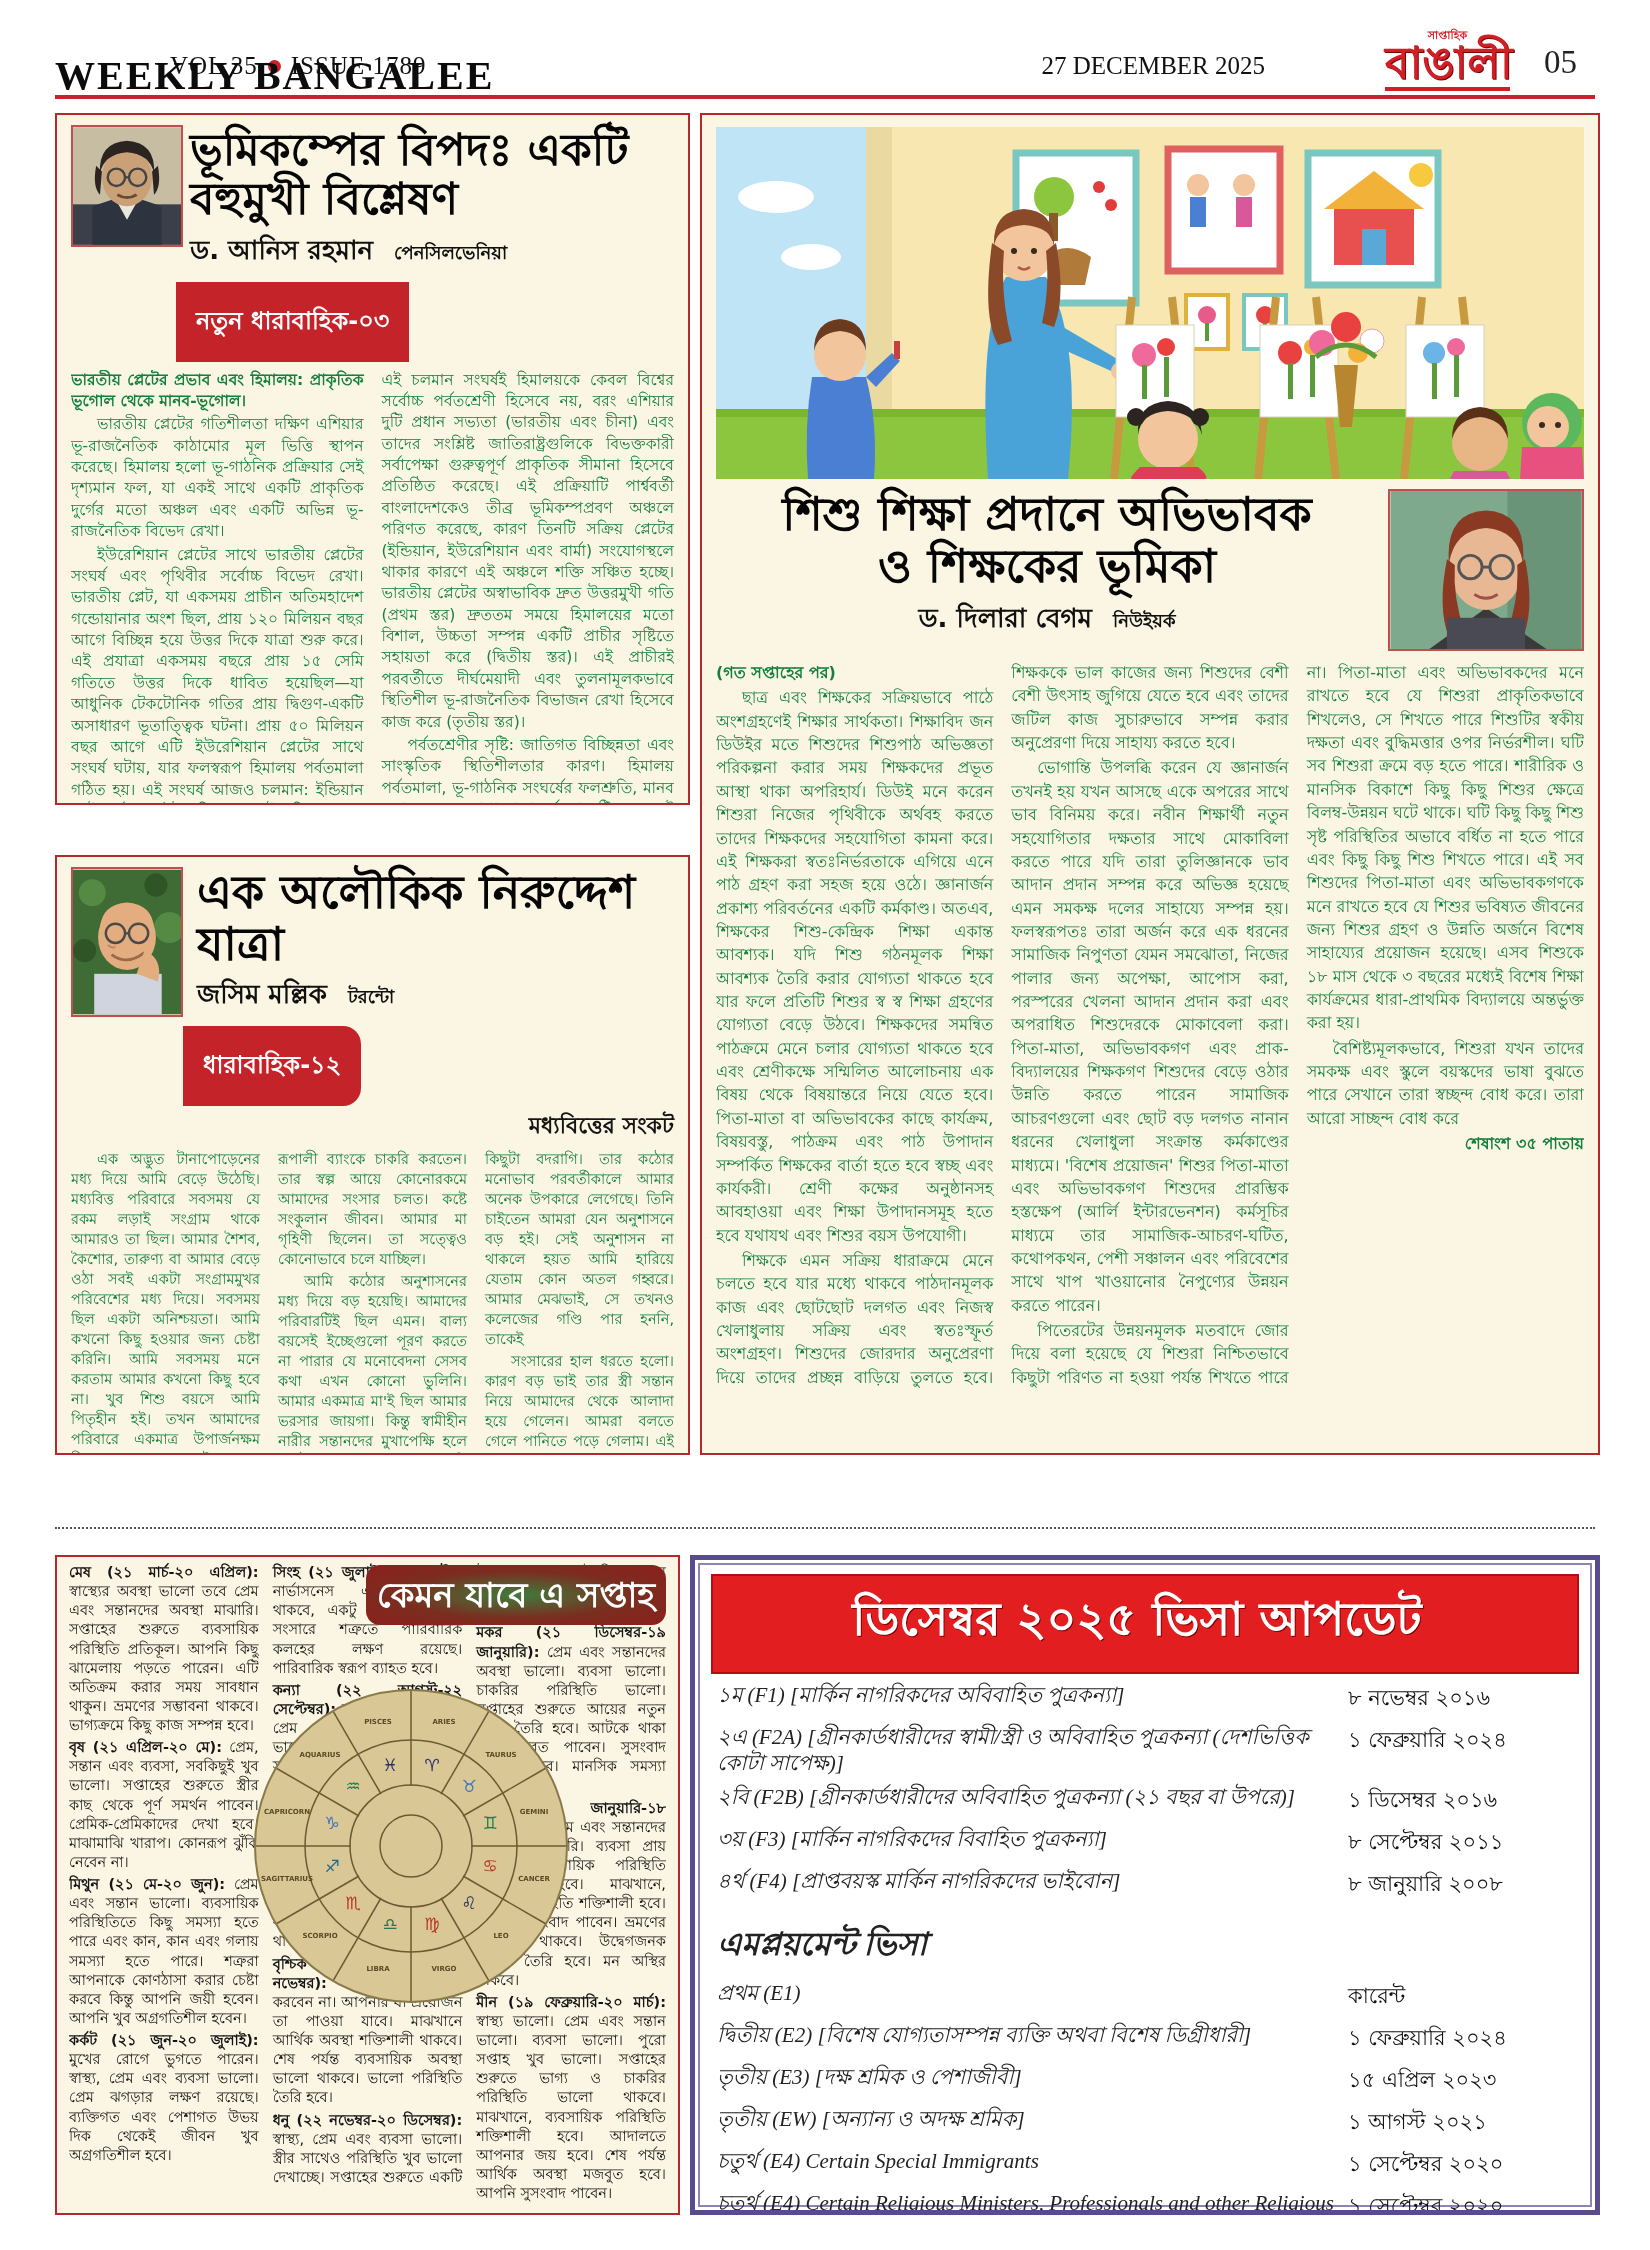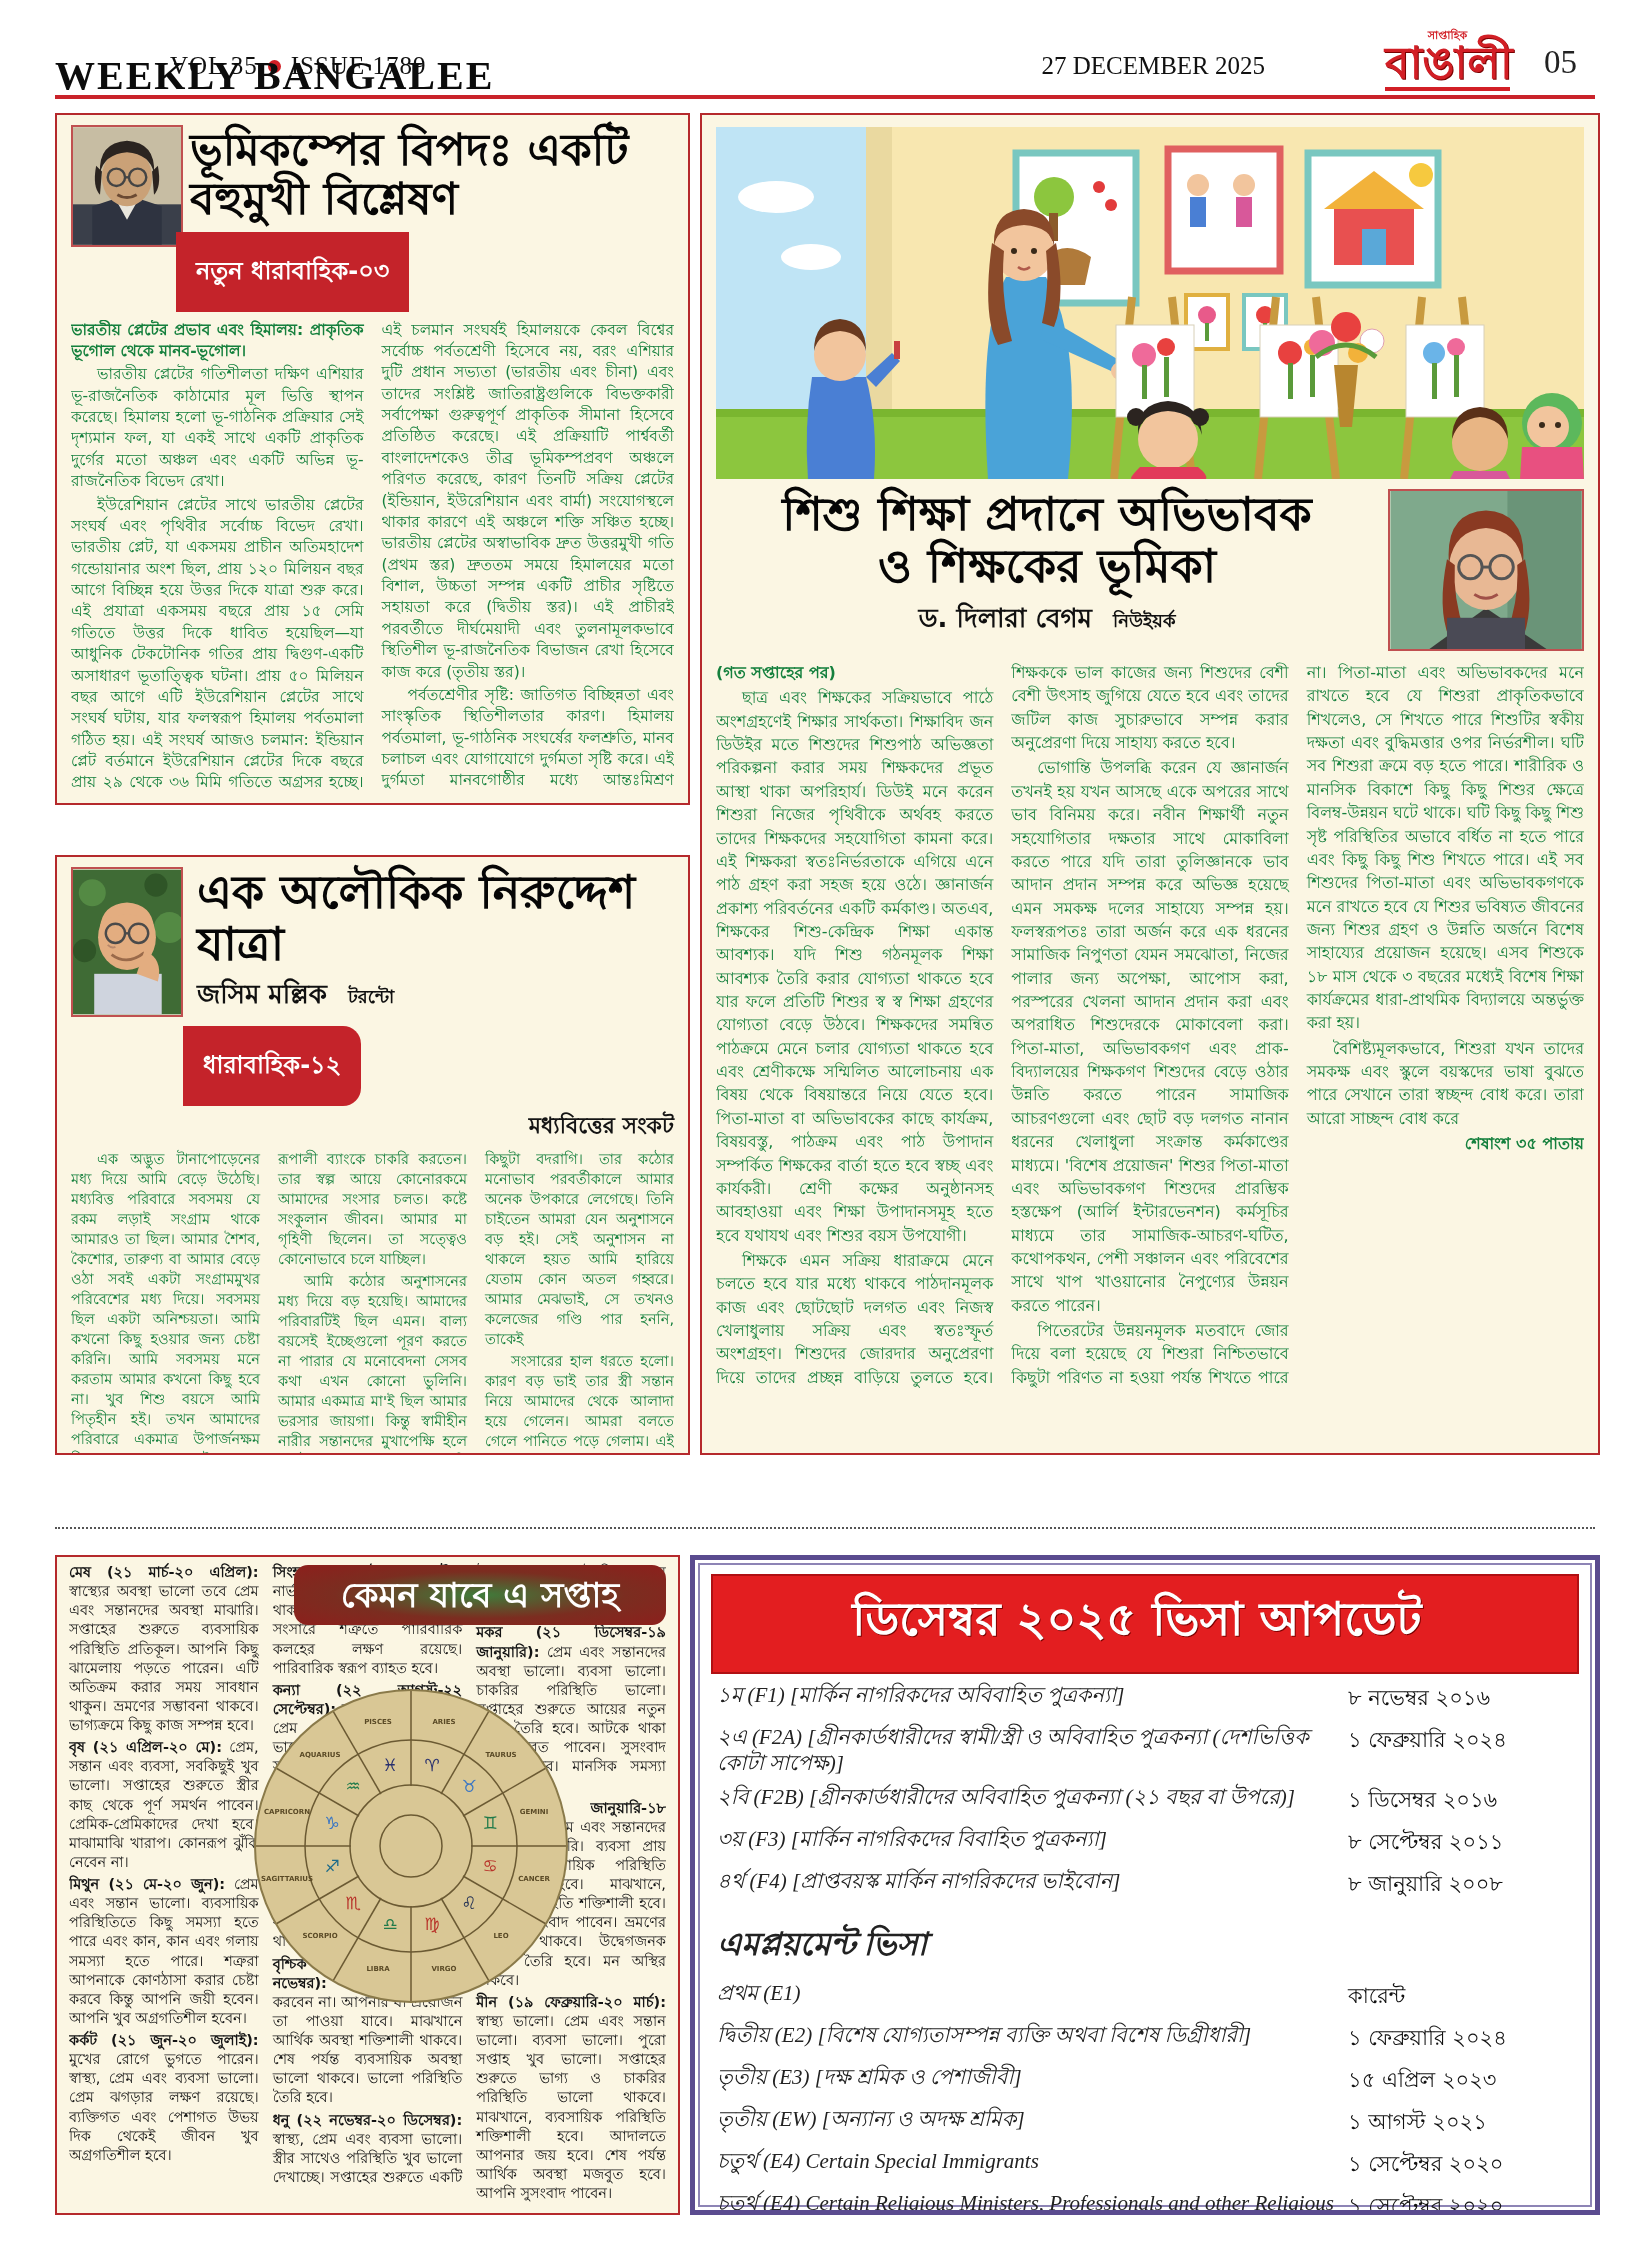--- a/index.html
+++ b/index.html
@@ -29,21 +29,21 @@
          padding:20px 20px;border-radius:0 18px 18px 0;}
   .badge.sq{border-radius:0;}
   .photo{border:2px solid #c05050;box-sizing:border-box;}
   .bodytxt{font-size:15.5px;line-height:1.38;text-align:justify;color:#15803d;
            column-gap:18px;column-fill:auto;overflow:hidden;}
   .bodytxt p{margin:0 0 2px 0;text-indent:26px;}
   .bodytxt p.nolead{text-indent:0;}
   .cont{font-weight:bold;display:block;text-align:right;}
   .subhead{text-align:right;font-weight:bold;font-size:22px;margin:2px 0 4px 0;}
   
-  .h-band{position:absolute;right:12px;top:8px;width:372px;height:60px;border-radius:14px;
+  .h-band{position:absolute;right:12px;top:8px;width:300px;height:60px;border-radius:14px;
           background:radial-gradient(ellipse at center,#3f7c3b 0%,#7b2d20 55%,#8d1f1c 100%);
           color:#fff;font-weight:bold;font-size:34px;text-align:center;line-height:60px;}
   .h-body{position:absolute;left:12px;right:12px;top:6px;bottom:8px;
           font-size:14.5px;line-height:1.32;text-align:justify;column-count:3;column-gap:14px;
           column-fill:auto;overflow:hidden;}
   .h-body p{margin:0 0 3px 0;}
   .wheel{position:absolute;left:193px;top:128px;width:322px;height:322px;}
   
   .visa{position:absolute;background:#ffffff;border:5px solid #5a4b8f;box-shadow:inset 0 0 0 3px #ffffff,inset 0 0 0 5px #8d84b5;
         box-sizing:border-box;overflow:hidden;}
@@ -90,20 +90,24 @@
       <path d="M28 48 Q26 16 56 14 Q86 16 84 48 Q80 28 56 26 Q32 28 28 48 Z" fill="#2b2420"></path>
       <path d="M24 40 Q20 62 28 70 L30 46 Z" fill="#2b2420"></path>
       <path d="M88 40 Q92 62 84 70 L82 46 Z" fill="#2b2420"></path>
       <circle cx="45" cy="52" r="9" fill="none" stroke="#444" stroke-width="2.5"></circle>
       <circle cx="67" cy="52" r="9" fill="none" stroke="#444" stroke-width="2.5"></circle>
       <line x1="54" y1="52" x2="58" y2="52" stroke="#444" stroke-width="2.5"></line>
       <path d="M46 70 Q56 76 66 70" stroke="#6b4a33" stroke-width="3" fill="none"></path>
     </svg>
     <div style="flex:1;">
       <div class="bn-head" style="font-size:44px;">ভূমিকম্পের বিপদঃ একটি বহুমুখী বিশ্লেষণ</div>
+      <div class="byline" style="margin-top:6px;">
+        <span>ড. আনিস রহমান</span>
+        <span class="loc">পেনসিলভেনিয়া</span>
+      </div>
       <div style="margin-top:8px;margin-left:-14px;">
         <span class="badge sq">নতুন ধারাবাহিক-০৩</span>
       </div>
     </div>
   </div>
   <div class="bodytxt" style="column-count:2;height:492px;margin-top:8px;">
     <p class="nolead" style="font-weight:bold;">ভারতীয় প্লেটের প্রভাব এবং হিমালয়: প্রাকৃতিক ভূগোল থেকে মানব-ভূগোল।</p>
     <p>ভারতীয় প্লেটের গতিশীলতা দক্ষিণ এশিয়ার ভূ-রাজনৈতিক কাঠামোর মূল ভিত্তি স্থাপন করেছে। হিমালয় হলো ভূ-গাঠনিক প্রক্রিয়ার সেই দৃশ্যমান ফল, যা একই সাথে একটি প্রাকৃতিক দুর্গের মতো অঞ্চল এবং একটি অভিন্ন ভূ-রাজনৈতিক বিভেদ রেখা।</p>
     <p>ইউরেশিয়ান প্লেটের সাথে ভারতীয় প্লেটের সংঘর্ষ এবং পৃথিবীর সর্বোচ্চ বিভেদ রেখা। ভারতীয় প্লেট, যা একসময় প্রাচীন অতিমহাদেশ গন্ডোয়ানার অংশ ছিল, প্রায় ১২০ মিলিয়ন বছর আগে বিচ্ছিন্ন হয়ে উত্তর দিকে যাত্রা শুরু করে। এই প্রযাত্রা একসময় বছরে প্রায় ১৫ সেমি গতিতে উত্তর দিকে ধাবিত হয়েছিল—যা আধুনিক টেকটোনিক গতির প্রায় দ্বিগুণ-একটি অসাধারণ ভূতাত্ত্বিক ঘটনা। প্রায় ৫০ মিলিয়ন বছর আগে এটি ইউরেশিয়ান প্লেটের সাথে সংঘর্ষ ঘটায়, যার ফলস্বরূপ হিমালয় পর্বতমালা গঠিত হয়। এই সংঘর্ষ আজও চলমান: ইন্ডিয়ান প্লেট বর্তমানে ইউরেশিয়ান প্লেটের দিকে বছরে প্রায় ২৯ থেকে ৩৬ মিমি গতিতে অগ্রসর হচ্ছে। এই চলমান সংঘর্ষই হিমালয়কে কেবল বিশ্বের সর্বোচ্চ পর্বতশ্রেণী হিসেবে নয়, বরং এশিয়ার দুটি প্রধান সভ্যতা (ভারতীয় এবং চীনা) এবং তাদের সংশ্লিষ্ট জাতিরাষ্ট্রগুলিকে বিভক্তকারী সর্বাপেক্ষা গুরুত্বপূর্ণ প্রাকৃতিক সীমানা হিসেবে প্রতিষ্ঠিত করেছে। এই প্রক্রিয়াটি পার্শ্ববর্তী বাংলাদেশকেও তীব্র ভূমিকম্পপ্রবণ অঞ্চলে পরিণত করেছে, কারণ তিনটি সক্রিয় প্লেটের (ইন্ডিয়ান, ইউরেশিয়ান এবং বার্মা) সংযোগস্থলে থাকার কারণে এই অঞ্চলে শক্তি সঞ্চিত হচ্ছে। ভারতীয় প্লেটের অস্বাভাবিক দ্রুত উত্তরমুখী গতি (প্রথম স্তর) দ্রুততম সময়ে হিমালয়ের মতো বিশাল, উচ্চতা সম্পন্ন একটি প্রাচীর সৃষ্টিতে সহায়তা করে (দ্বিতীয় স্তর)। এই প্রাচীরই পরবর্তীতে দীর্ঘমেয়াদী এবং তুলনামূলকভাবে স্থিতিশীল ভূ-রাজনৈতিক বিভাজন রেখা হিসেবে কাজ করে (তৃতীয় স্তর)।</p>
     <p>পর্বতশ্রেণীর সৃষ্টি: জাতিগত বিচ্ছিন্নতা এবং সাংস্কৃতিক স্থিতিশীলতার কারণ। হিমালয় পর্বতমালা, ভূ-গাঠনিক সংঘর্ষের ফলশ্রুতি, মানব চলাচল এবং যোগাযোগে দুর্গমতা সৃষ্টি করে। এই দুর্গমতা মানবগোষ্ঠীর মধ্যে আন্তঃমিশ্রণ (intermarriage) সীমিত করেছে এবং একই সাথে জাতিগত ও ভাষাগত পার্থক্যকে দীর্ঘকাল ধরে স্থায়ী করে তুলেছে। এই অঞ্চলে শেরপাদের মতো বিভিন্ন জাতিগোষ্ঠীর আগমন, যারা উচ্চ-উচ্চতার পরিবেশের সাথে খাপ খাইয়ে নেওয়ার জন্য স্বতন্ত্র জেনেটিক ইতিহাস বহন করে। এই পরিস্থিতি দেখায় যে, প্লেট টেকটোনিক্সের সৃষ্ট পর্বতমালাগুলি শুধু ভৌগোলিক বিভাজন তৈরি করে না; হিমালয় সৃষ্টির ফলে সৃষ্ট চরম জলবায়ুগত এবং ভূ-সংস্থানিক চাপ জাতিগোষ্ঠীর জেনেটিক্সের ওপর প্রভাব ফেলে। উদাহরণস্বরূপ, শেরপাদের উচ্চ-উচ্চতায় টিকে থাকার ক্ষমতা এই অঞ্চলের ভূতাত্ত্বিক প্রক্রিয়া এবং সংশ্লিষ্ট পরিবেশগত দ্বারা চাপানো একটি বিবর্তনীয় ফলাফল। এইভাবে, একটি ভূতাত্ত্বিক ঘটনা মানবজাতির সাংস্কৃতিক বিবর্তনের পাশাপাশি শারীরিক বিবর্তনকেও গভীরভাবে প্রভাবিত করেছে।</p>

